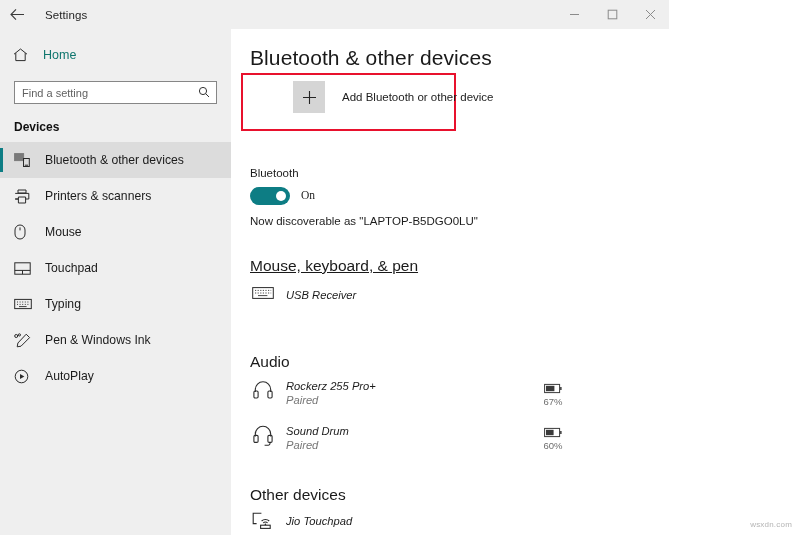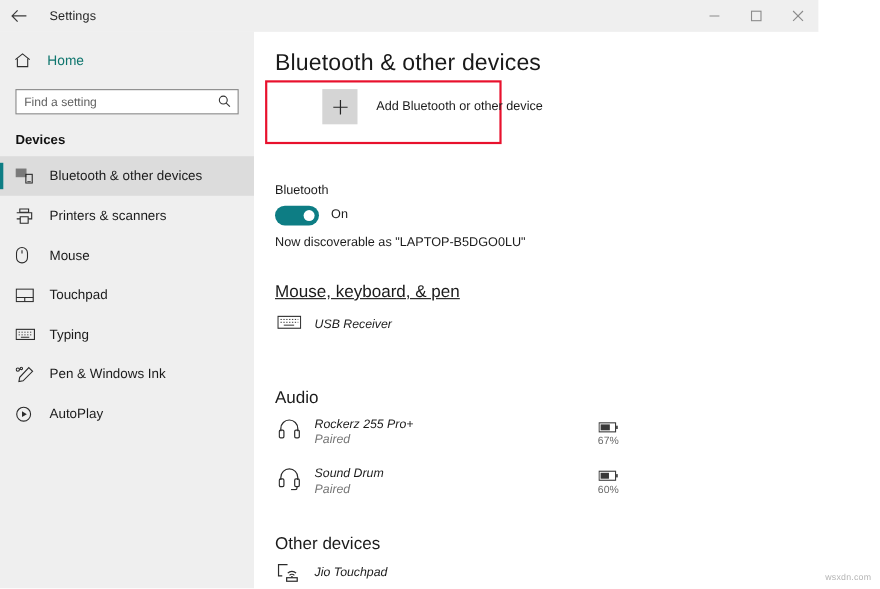--- a/index.html
+++ b/index.html
@@ -8,21 +8,21 @@
     width: 800px; height: 535px;
     overflow: hidden;
     background: #ffffff;
     font-family: "Liberation Sans", sans-serif;
     -webkit-font-smoothing: antialiased;
   }
   .window { position: relative; width: 800px; height: 535px; background: #ffffff; }
 
   
   .titlebar {
-    position: absolute; top: 0; left: 0; width: 744px; height: 29px;
+    position: absolute; top: 0; left: 0; width: 669px; height: 29px;
     background: #efefef; display: flex; align-items: center;
   }
   .titlebar-left { display: flex; align-items: center; height: 29px; }
   .back-btn {
     width: 34px; height: 29px; display: flex; align-items: center; justify-content: center;
     color: #3b3b3b;
   }
   .back-btn svg { display: block; }
   .app-title {
     font-size: 11.5px; color: #262626; margin-left: 11px; letter-spacing: .1px;
@@ -111,21 +111,21 @@
 
   .bt-label { position: absolute; left: 19px; top: 138px; font-size: 11.5px; color: #1c1c1c; }
   .toggle {
     position: absolute; left: 19px; top: 158px;
     width: 40px; height: 18px; border-radius: 9px; background: #0d7d84;
   }
   .toggle-knob {
     position: absolute; right: 4px; top: 4px;
     width: 10px; height: 10px; border-radius: 50%; background: #ffffff;
   }
-  .toggle-state { position: absolute; left: 70px; top: 160px; font-size: 11.5px; color: #1c1c1c; }
+  .toggle-state { position: absolute; left: 70px; top: 160px; font-size: 11.5px; color: #1c1c1c; font-family: Liberation Serif, serif; }
   .discoverable { position: absolute; left: 19px; top: 186px; font-size: 11.5px; color: #1c1c1c; }
 
   .group-title {
     position: absolute; font-size: 15.5px; color: #1a1a1a; font-weight: normal;
   }
   .device-row { position: absolute; display: flex; align-items: flex-start; font-style: italic; }
   .device-icon {
     width: 26px; display: flex; align-items: flex-start; justify-content: center;
     color: #2b2b2b; flex: 0 0 26px; padding-top: 1px;
   }

